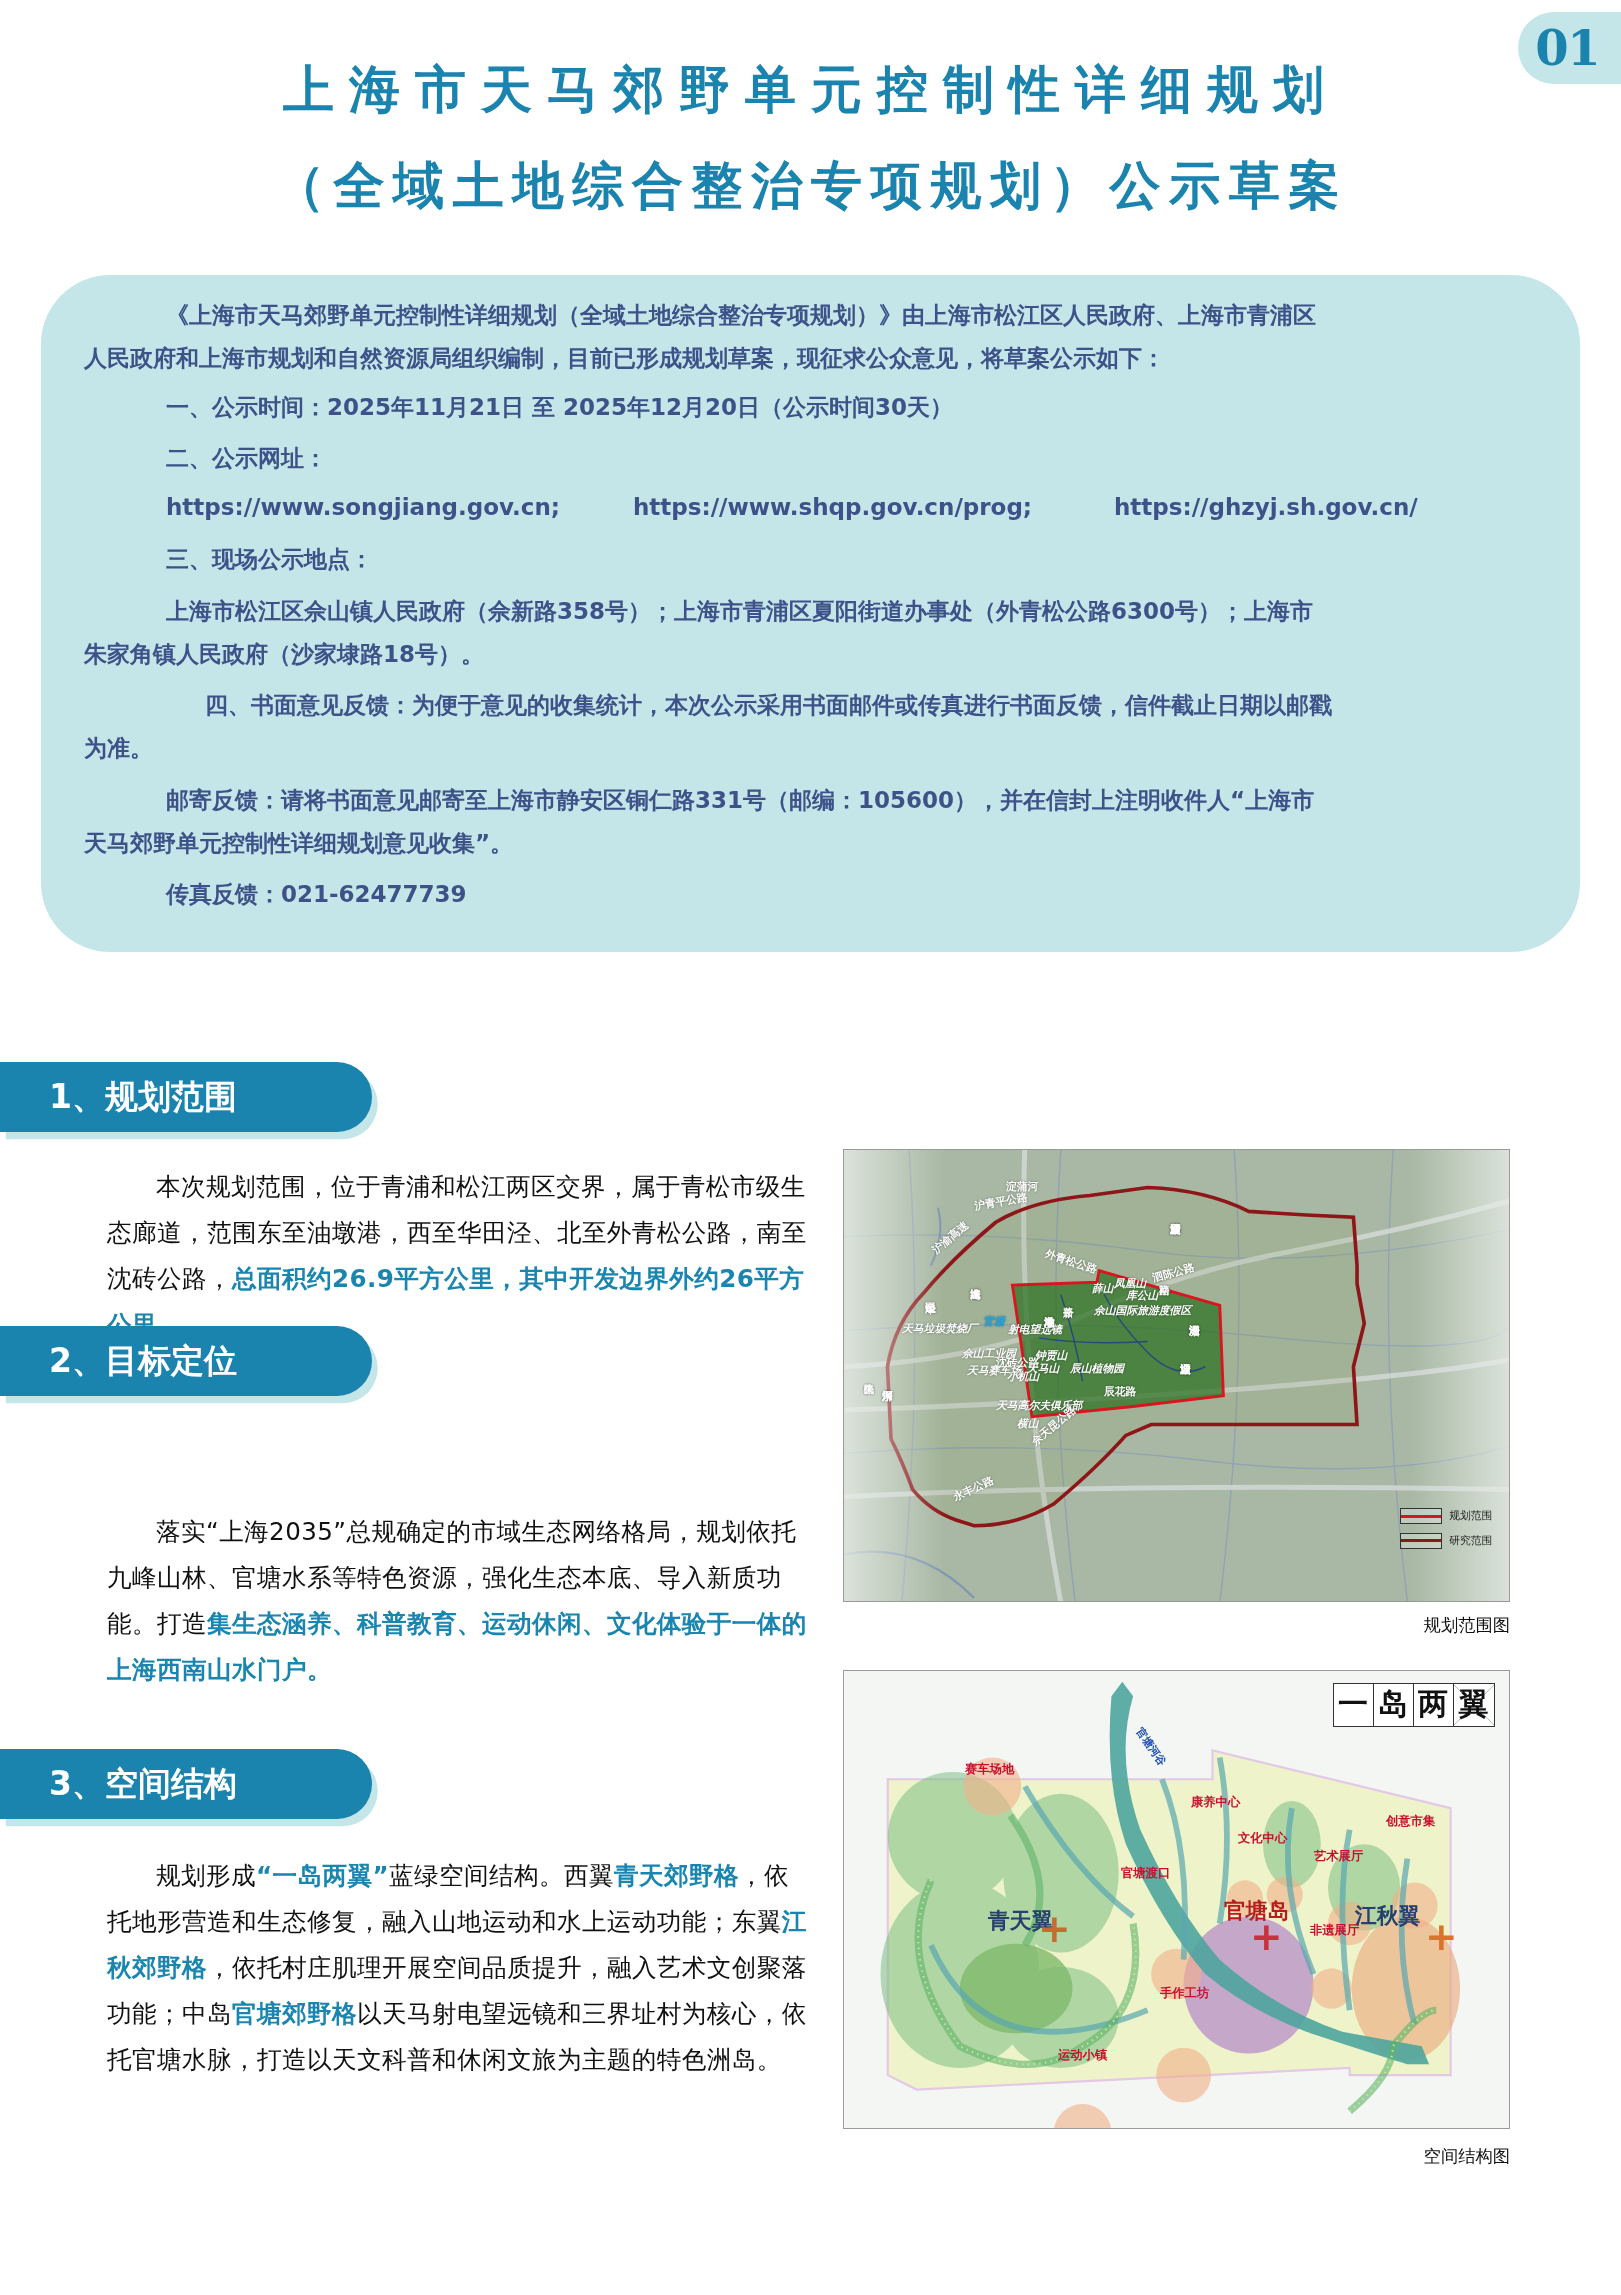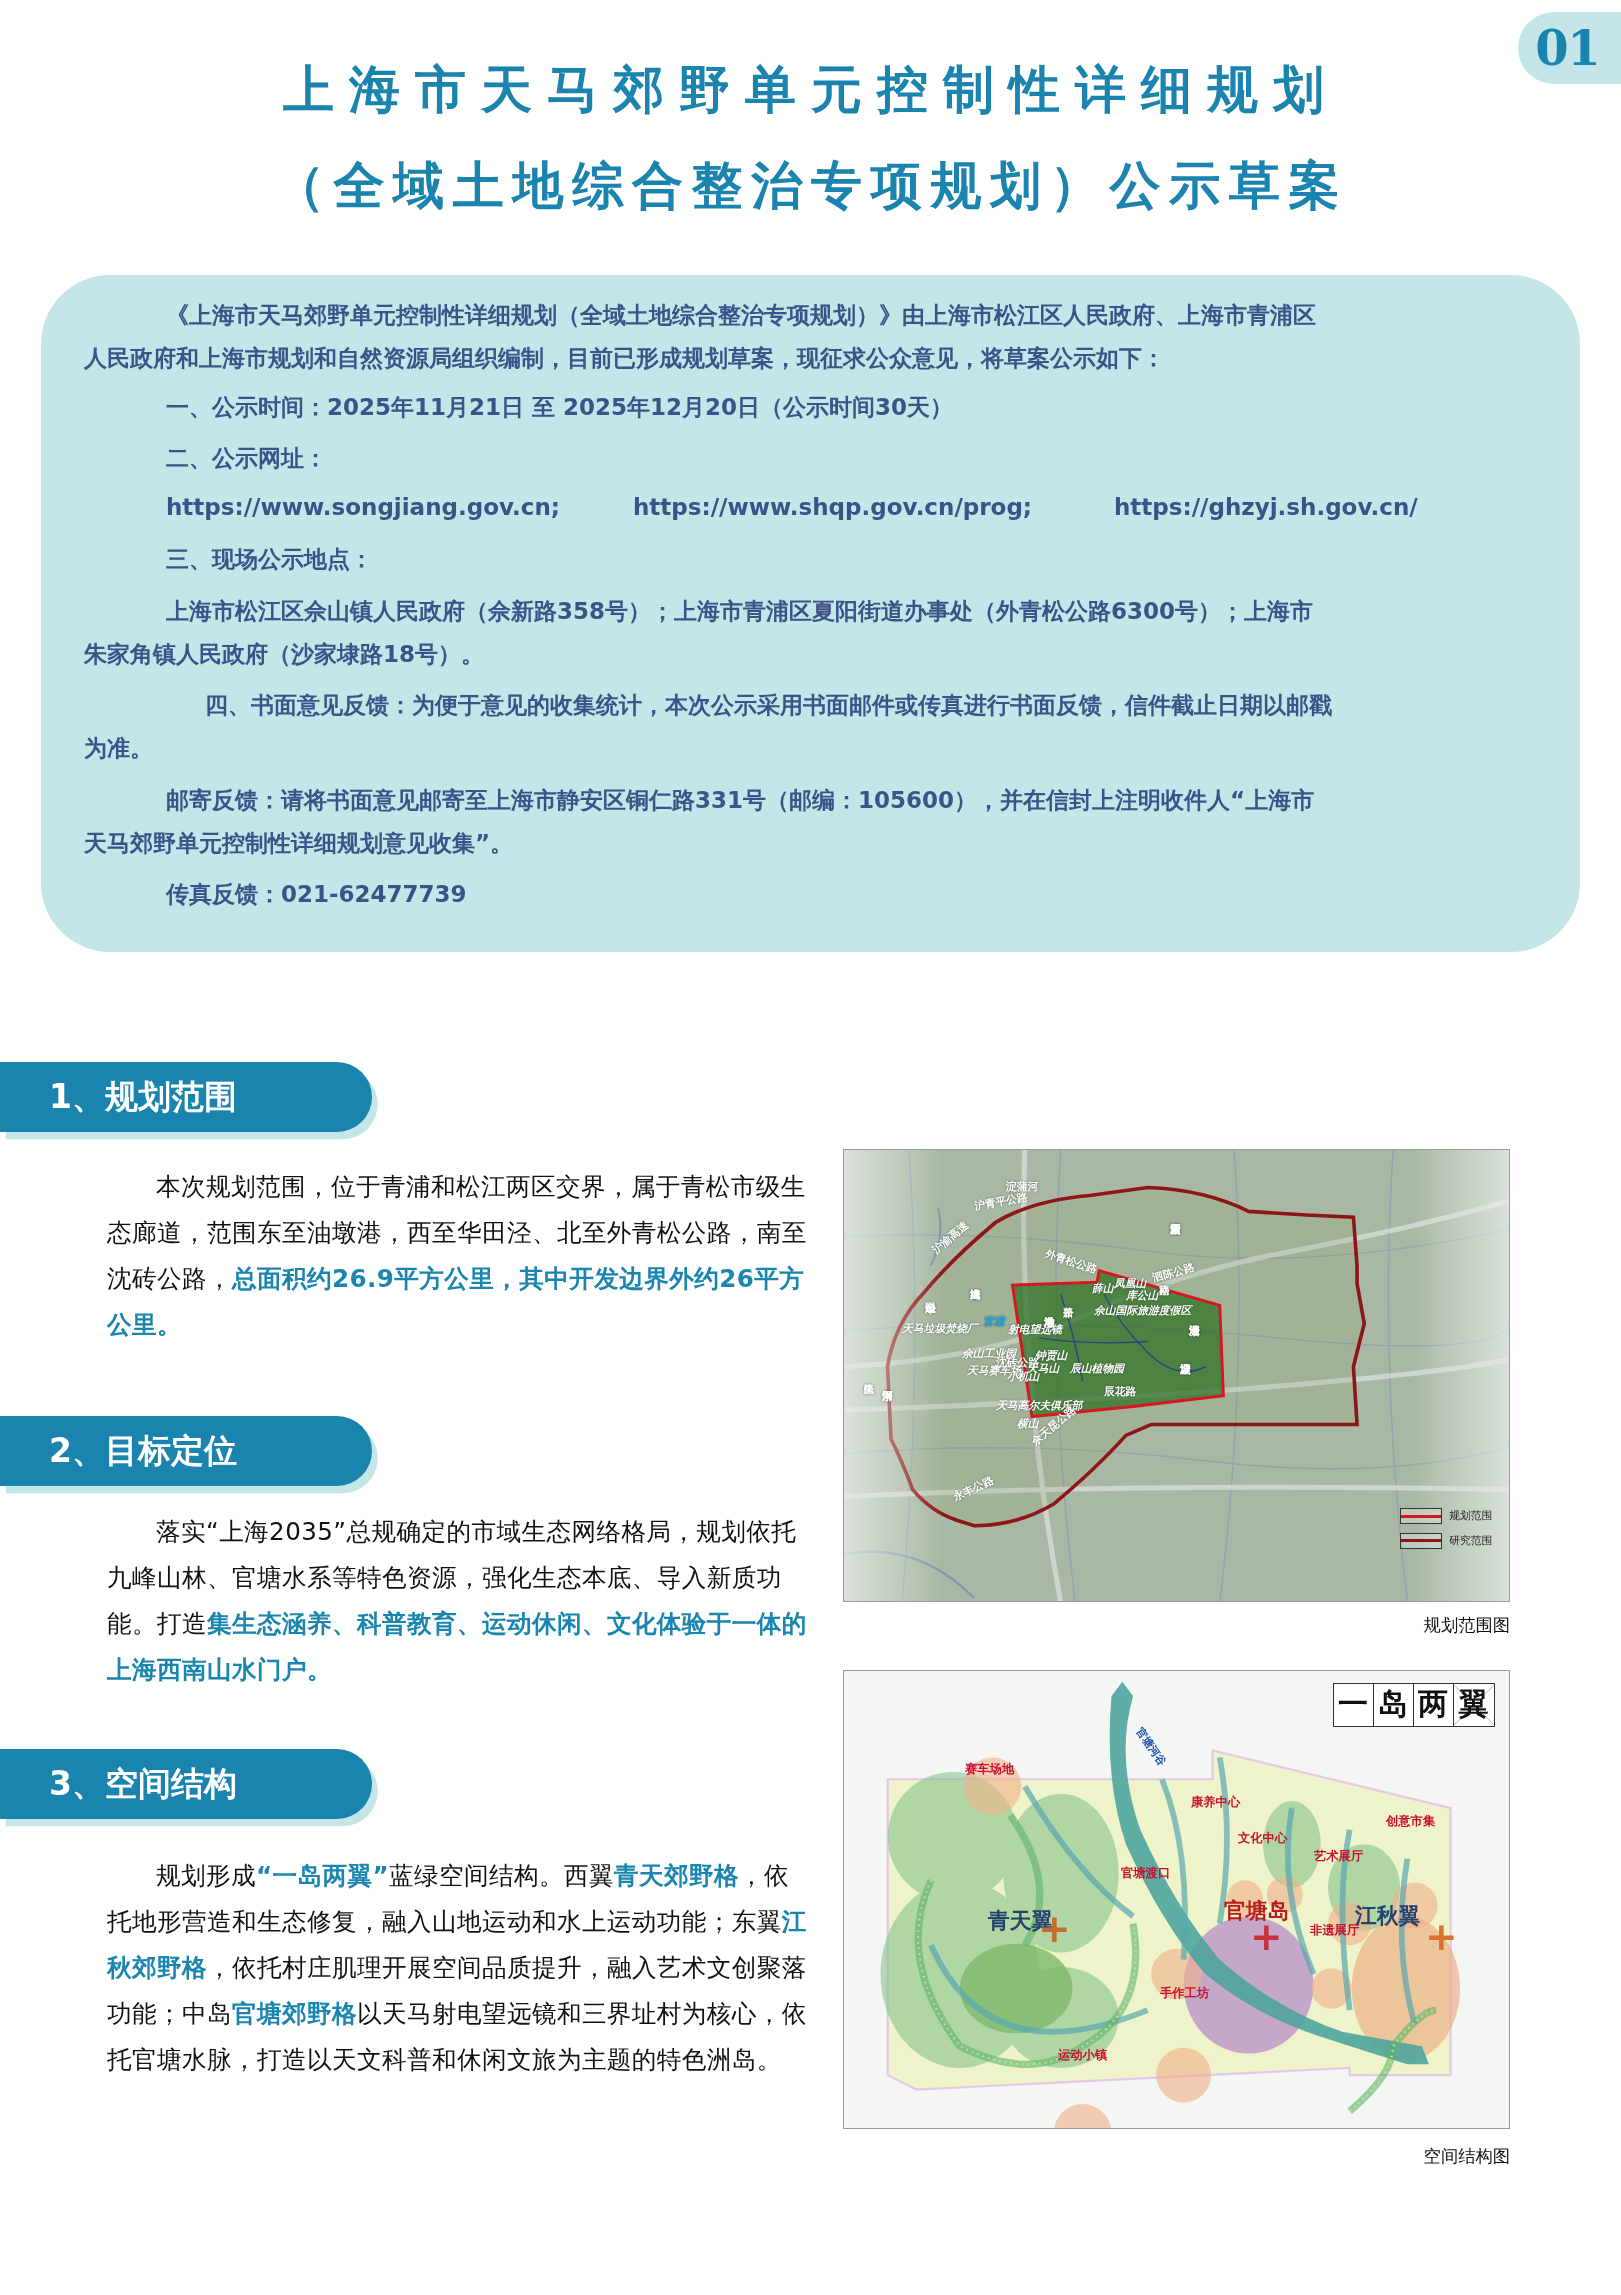--- a/index.html
+++ b/index.html
@@ -102,21 +102,21 @@
   <div class="ln" style="left:125px; top:415px;margin-left:39px;">四、书面意见反馈：为便于意见的收集统计，本次公示采用书面邮件或传真进行书面反馈，信件截止日期以邮戳</div>
   <div class="ln" style="left:43px; top:458px;">为准。</div>
   <div class="ln" style="left:125px; top:510px;">邮寄反馈：请将书面意见邮寄至上海市静安区铜仁路331号（邮编：105600），并在信封上注明收件人“上海市</div>
   <div class="ln" style="left:43px; top:553px;">天马郊野单元控制性详细规划意见收集”。</div>
   <div class="ln" style="left:125px; top:604px;">传真反馈：021-62477739</div>
 </section>
 
 <div class="sec-header" style="top:1062px;">1、规划范围</div>
 <p class="body-text" style="top:1164px;"><span>本次规划范围，位于青浦和松江两区交界，属于青松市级生态廊道，范围东至油墩港，西至华田泾、北至外青松公路，南至沈砖公路，</span><span class="hl">总面积约26.9平方公里，其中开发边界外约26平方公里。</span></p>
 
-<div class="sec-header" style="top:1416px;">2、目标定位</div>
+<div class="sec-header" style="top:1326px;">2、目标定位</div>
 <p class="body-text" style="top:1509px;"><span>落实“上海2035”总规确定的市域生态网络格局，规划依托九峰山林、官塘水系等特色资源，强化生态本底、导入新质功能。打造</span><span class="hl">集生态涵养、科普教育、运动休闲、文化体验于一体的上海西南山水门户。</span></p>
 
 <div class="sec-header" style="top:1749px;">3、空间结构</div>
 <p class="body-text" style="top:1853px;"><span>规划形成</span><span class="hl">“一岛两翼”</span><span>蓝绿空间结构。西翼</span><span class="hl">青天郊野格</span><span>，依托地形营造和生态修复，融入山地运动和水上运动功能；东翼</span><span class="hl">江秋郊野格</span><span>，依托村庄肌理开展空间品质提升，融入艺术文创聚落功能；中岛</span><span class="hl">官塘郊野格</span><span>以天马射电望远镜和三界址村为核心，依托官塘水脉，打造以天文科普和休闲文旅为主题的特色洲岛。</span></p>
 
 <figure class="map" style="top:1149px; height:453px;">
   <svg width="667" height="453" viewBox="0 0 923 627">
     <defs>
       <linearGradient id="fade" x1="0" y1="0" x2="1" y2="0">
         <stop offset="0" stop-color="#e8ede8" stop-opacity="0.8"></stop>

